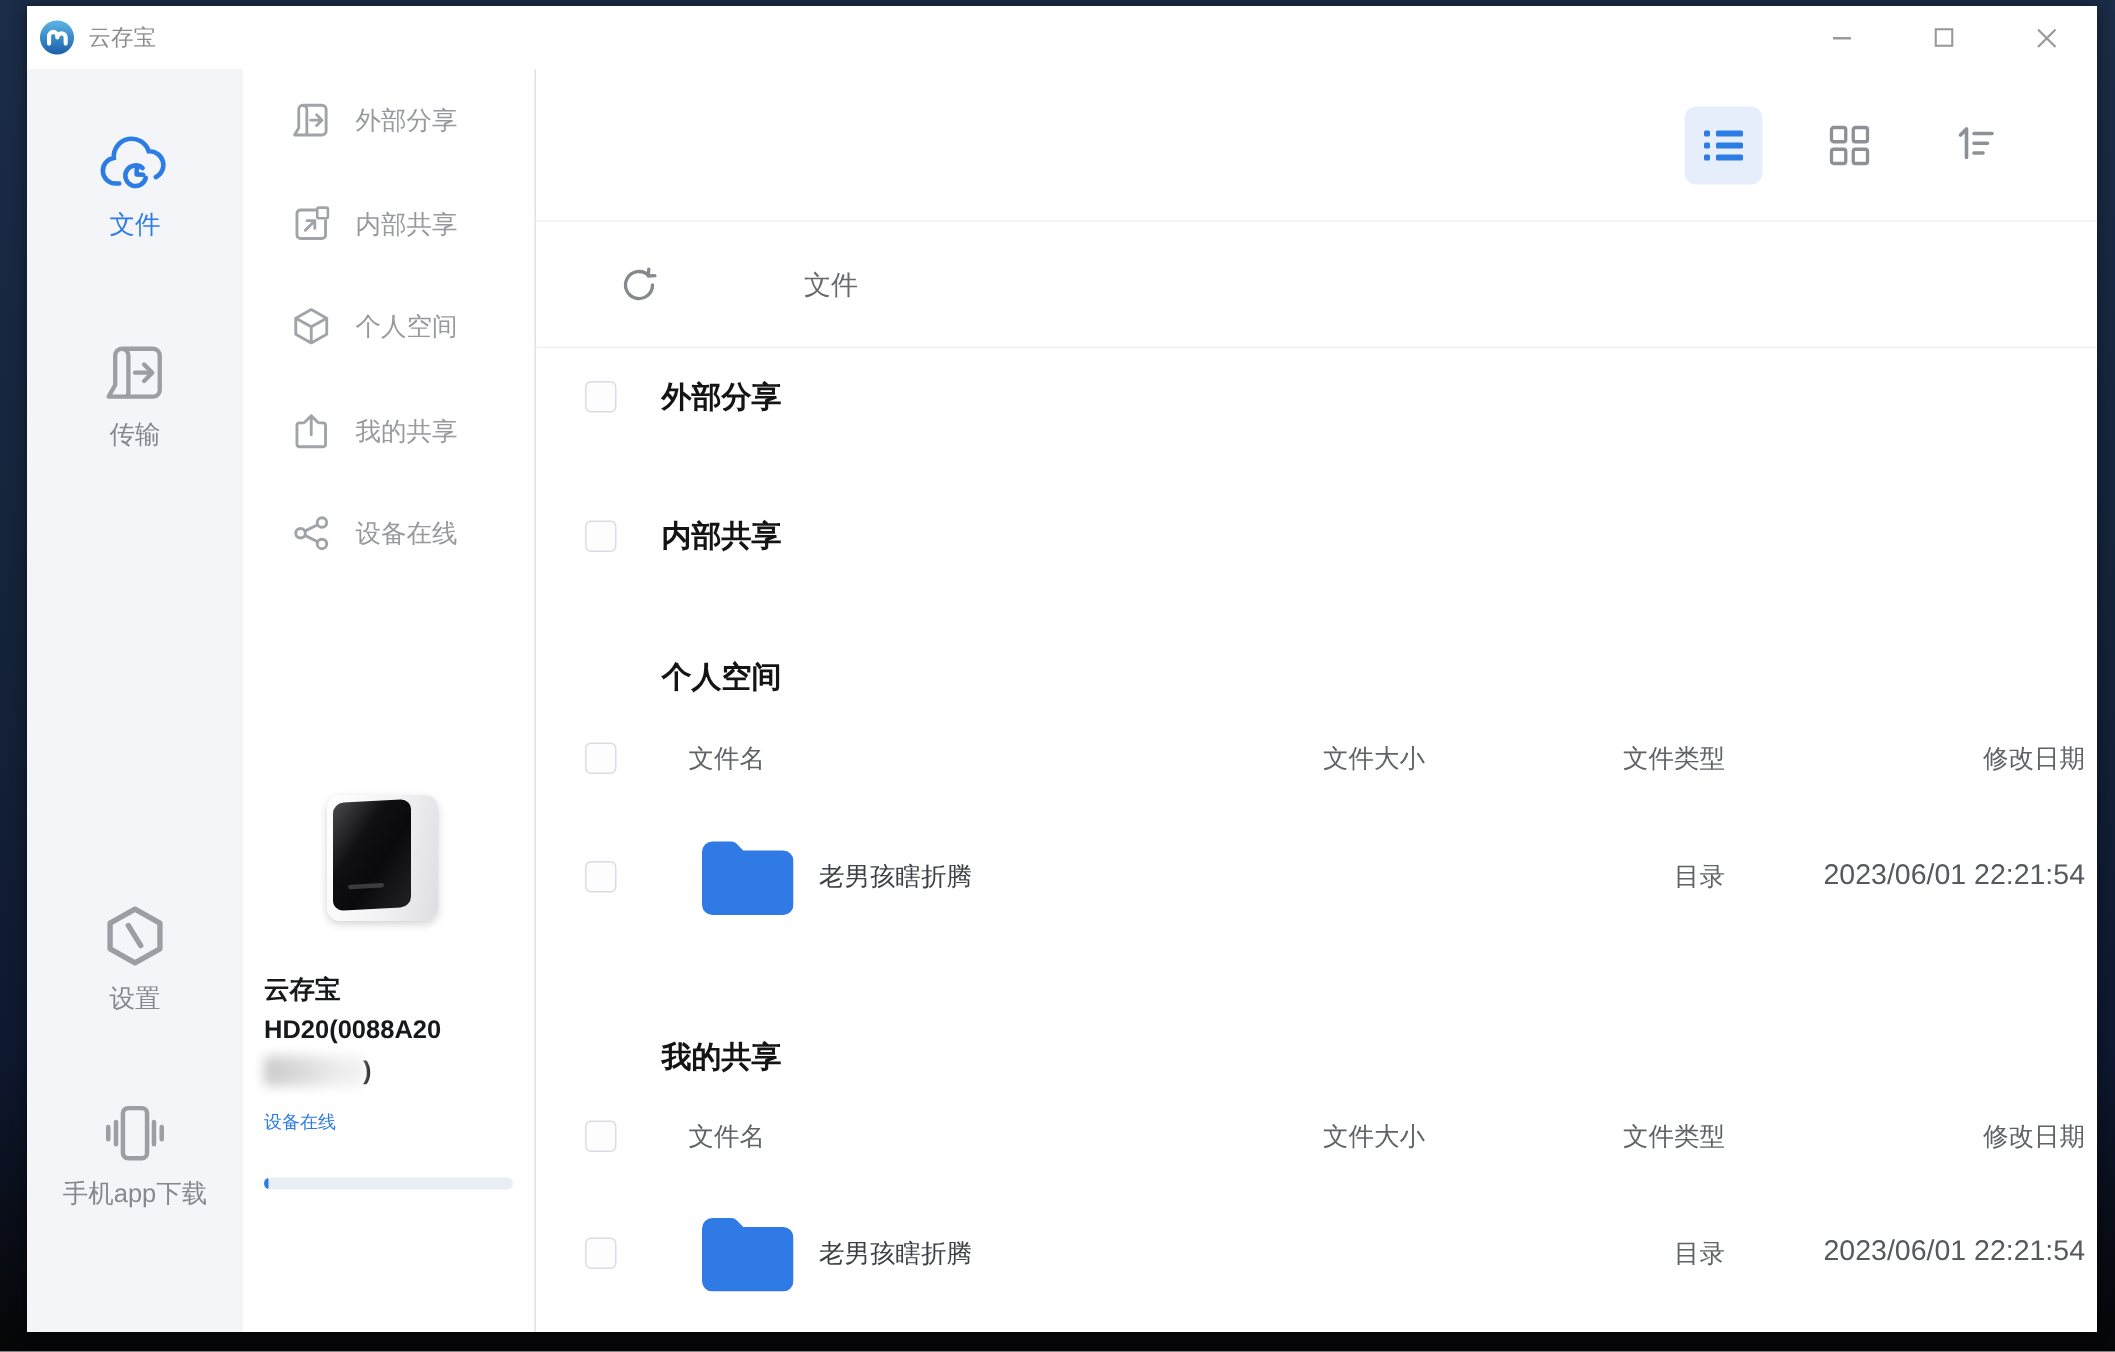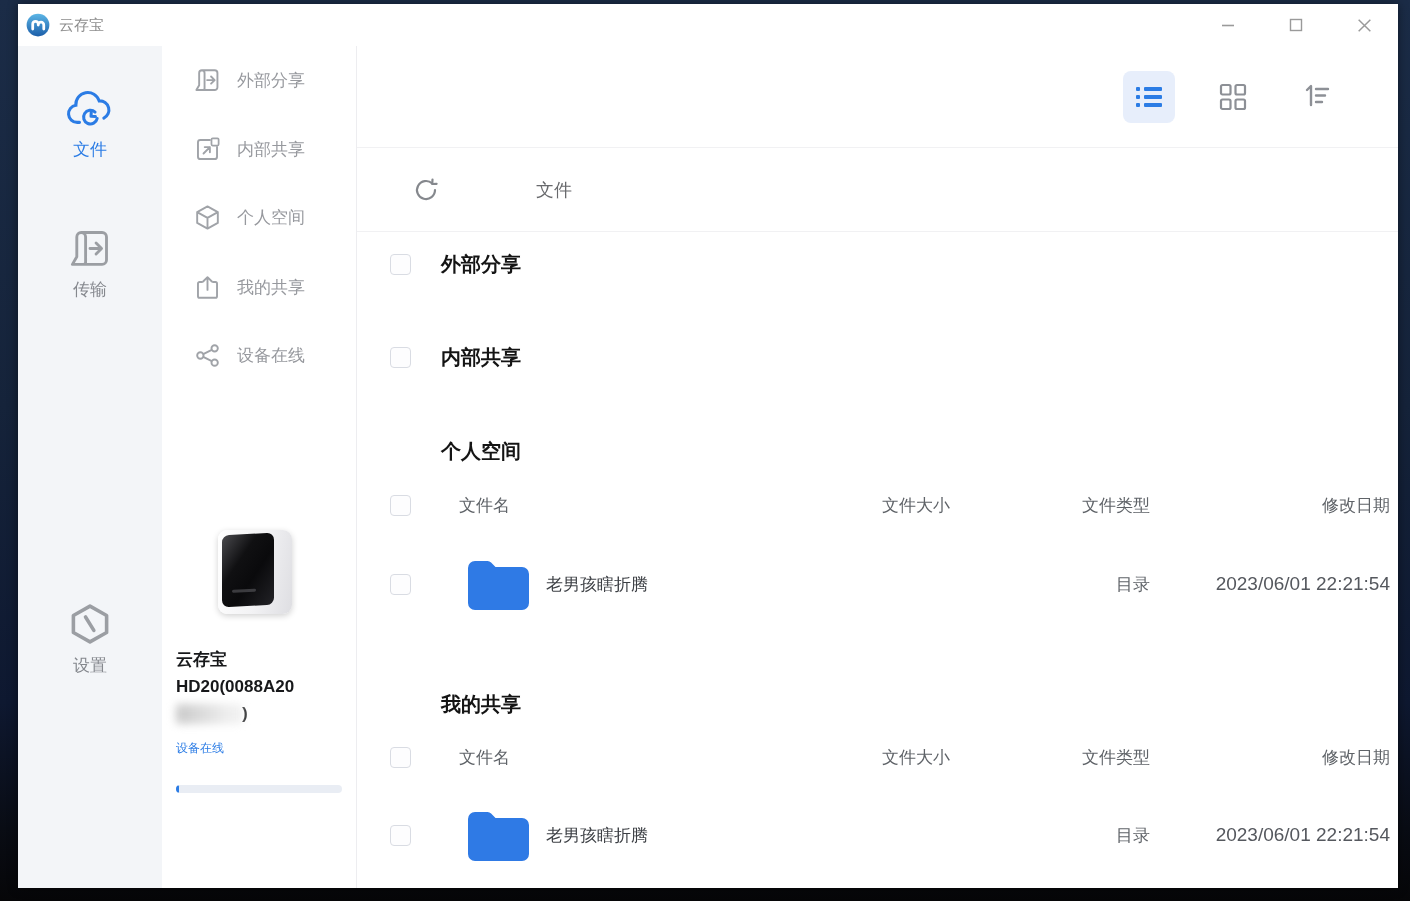--- a/index.html
+++ b/index.html
@@ -135,20 +135,27 @@
         </svg>
         <span class="lbl">传输</span>
       </div>
       <div class="side-item" style="top:556px">
         <svg width="46" height="44" viewBox="0 0 36 34">
           <path d="M18 3 L31 10.3 V23.7 L18 31 L5 23.7 V10.3 Z" fill="none" stroke="#9b9ea3" stroke-width="2.8" stroke-linejoin="round"></path>
           <path d="M14.5 11.5 L21 22" fill="none" stroke="#9b9ea3" stroke-width="2.8" stroke-linecap="round"></path>
         </svg>
         <span class="lbl">设置</span>
       </div>
+      <div class="side-item" style="top:690px">
+        <svg width="46" height="40" viewBox="0 0 40 34">
+          <rect x="13" y="2" width="14" height="29" rx="3" fill="none" stroke="#9b9ea3" stroke-width="2.6"></rect>
+          <path d="M9 10 v13 M4.5 13 v7 M31 10 v13 M35.5 13 v7" stroke="#9b9ea3" stroke-width="2.6" stroke-linecap="round"></path>
+        </svg>
+        <span class="lbl">手机app下载</span>
+      </div>
     </div>
 
     <div class="navpanel">
       <div class="nav-item" style="top:14px">
         <svg width="27" height="27" viewBox="0 0 34 34">
           <path d="M10 4 h16 a3.5 3.5 0 0 1 3.5 3.5 v18 a3.5 3.5 0 0 1 -3.5 3.5 H12 M10 4 a3.5 3.5 0 0 0 -3.5 3.5 v15.5 l-3.5 6 h8.5 a1.8 1.8 0 0 0 1.8 -1.8 V7.5 A3.5 3.5 0 0 0 10 4 z" fill="none" stroke="#a0a3a8" stroke-width="2.4" stroke-linejoin="round"></path>
           <path d="M16.5 16.5 h9 m-4 -4.5 l4.5 4.5 -4.5 4.5" fill="none" stroke="#a0a3a8" stroke-width="2.4" stroke-linecap="round" stroke-linejoin="round"></path>
         </svg>
         <span class="lbl">外部分享</span>
       </div>

